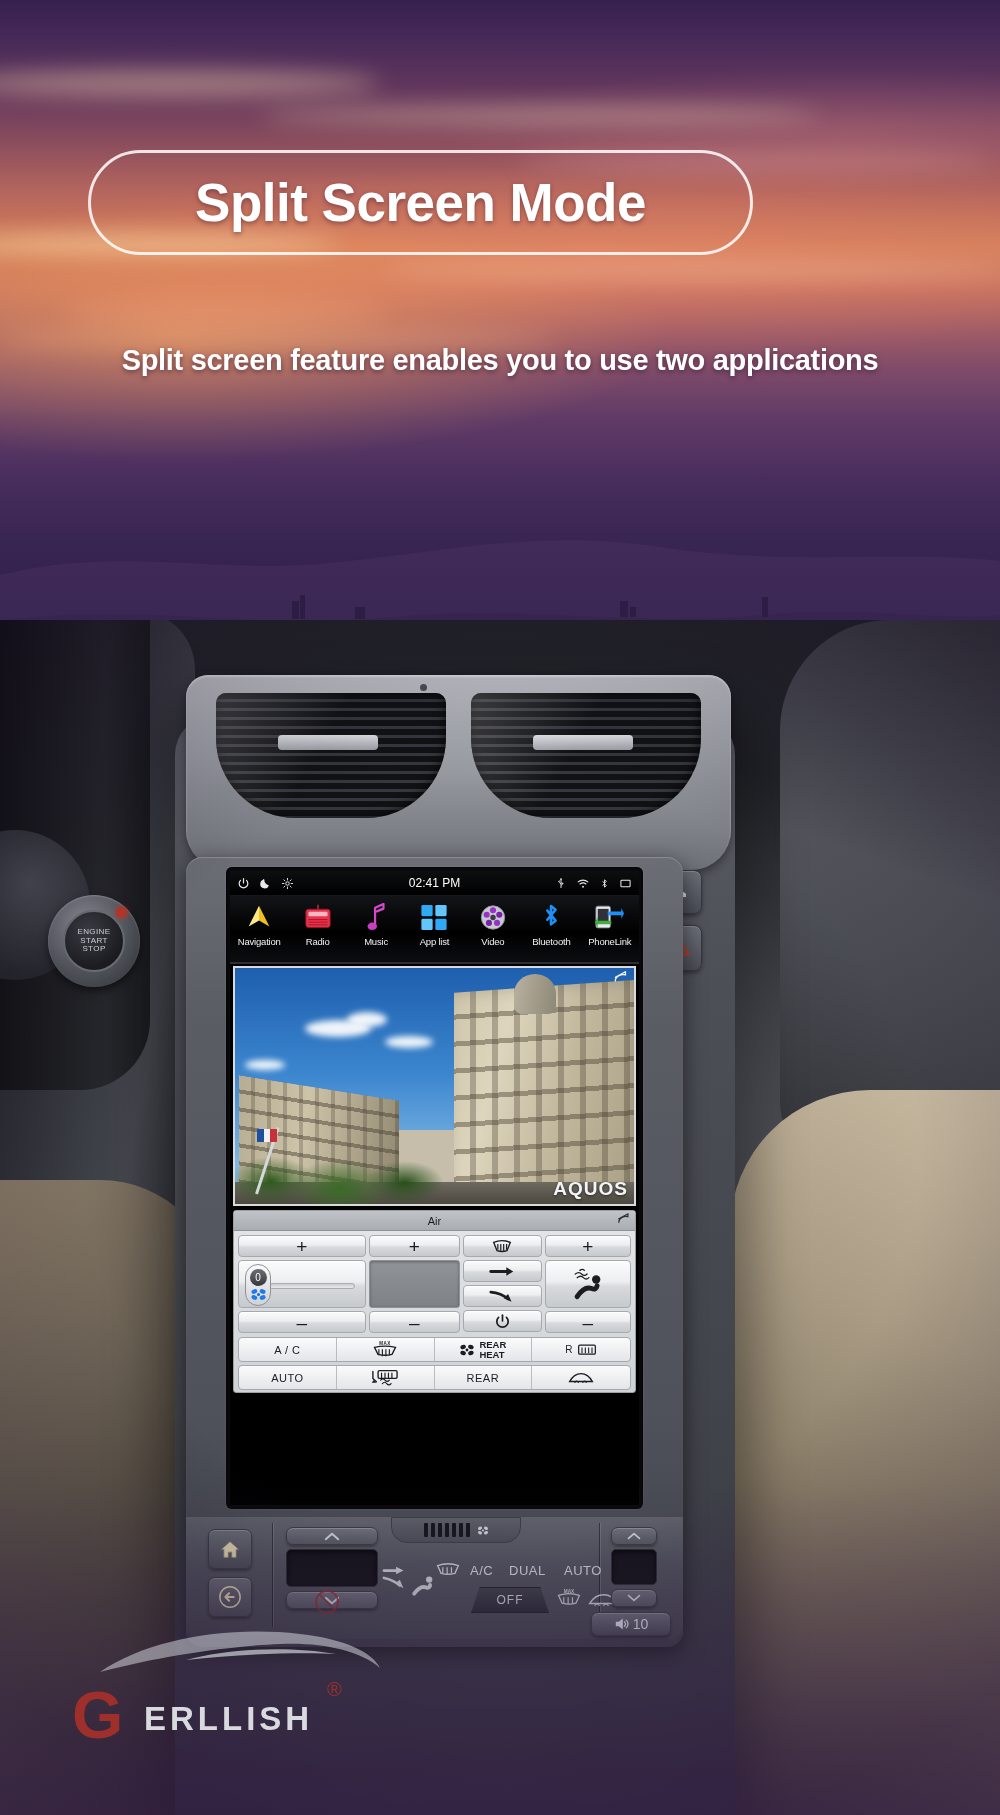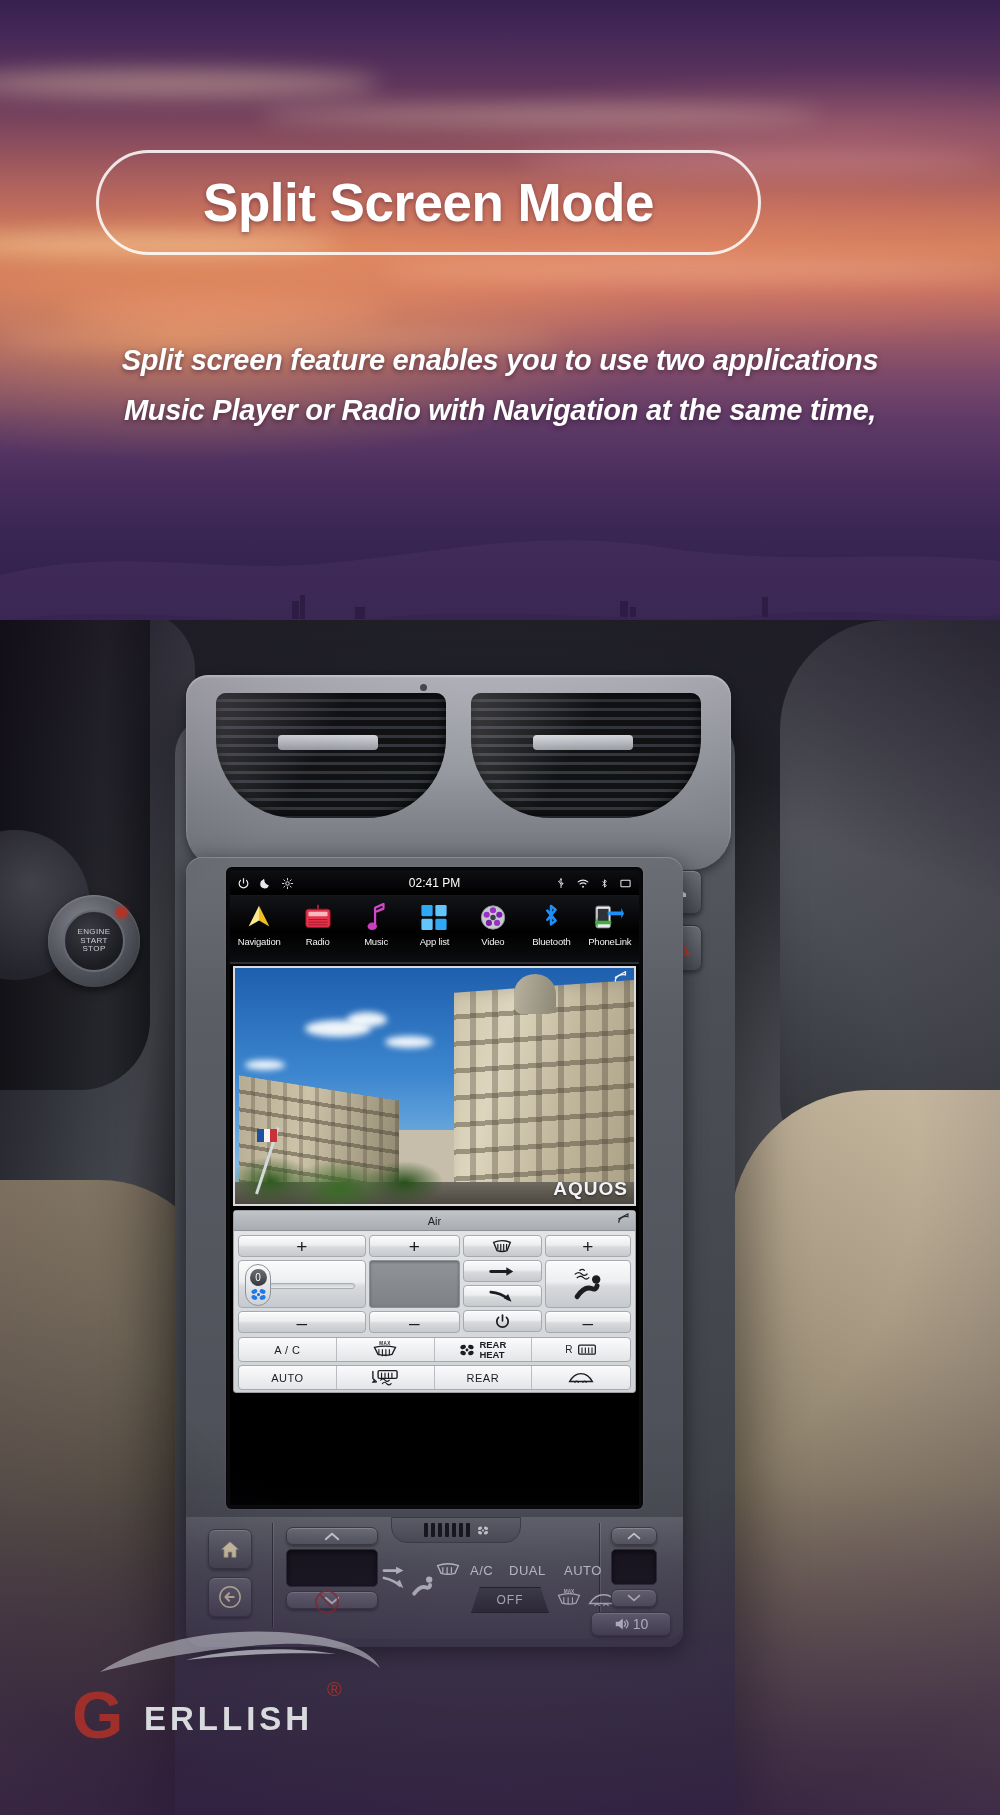--- a/index.html
+++ b/index.html
@@ -46,21 +46,21 @@
   }
   .hills {
     position: absolute; left: 0; bottom: 0; width: 1000px; height: 300px;
   }
   .hero-ov {
     position: absolute; left:0; top:0; width:1000px; height:725px;
     background: linear-gradient(to bottom, rgba(45,25,70,0.30) 0%, rgba(45,25,70,0.0) 25%, rgba(45,25,70,0.0) 62%, rgba(44,28,72,0.45) 86%, rgba(42,26,68,0.72) 100%);
   }
 
   .title-frame {
-    position: absolute; left: 96px; top: 150px;
+    position: absolute; left: 88px; top: 150px;
     width: 665px; height: 105px;
     border: 3px solid rgba(255,255,255,0.85);
     border-radius: 53px;
     display: flex; align-items: center; justify-content: center;
   }
   .title-frame .title-text {
     color: #ffffff;
     font-size: 53px;
     font-weight: bold;
     letter-spacing: -0.5px;
@@ -70,21 +70,21 @@
   .hero-desc {
     position: absolute; left: 0; top: 335px; width: 1000px;
     text-align: center;
     color: #ffffff;
     font-size: 29px;
     font-weight: bold;
     line-height: 50px;
     letter-spacing: -0.3px;
     text-shadow: 0 2px 5px rgba(40,16,40,0.55);
   }
-  .hero-desc div { white-space: nowrap; font-style: italic; }
+  .hero-desc div { white-space: nowrap; }
 
   
   .photo {
     position: absolute; left: 0; top: 620px; width: 1000px; height: 1195px;
     overflow: hidden;
     background: #1c1d22;
   }
   
   .int-base {
     position: absolute; inset: 0;
@@ -461,21 +461,20 @@
   </svg>
 
   <div class="hero-ov"></div>
 
   <div class="title-frame">
     <span class="title-text">Split Screen Mode</span>
   </div>
 
   <div class="hero-desc">
     <div>Split screen feature enables you to use two applications</div>
-    <div>Music Player or Radio with Navigation at the same time,</div>
   </div>
 </div>
 
 <div class="photo">
   <div class="int-base"></div>
   <div class="int-left-pillar"></div>
   <div class="int-left-dark"></div>
   <div class="int-door-r"></div>
   <div class="int-seat-l"></div>
   <div class="int-seat-r"></div>

